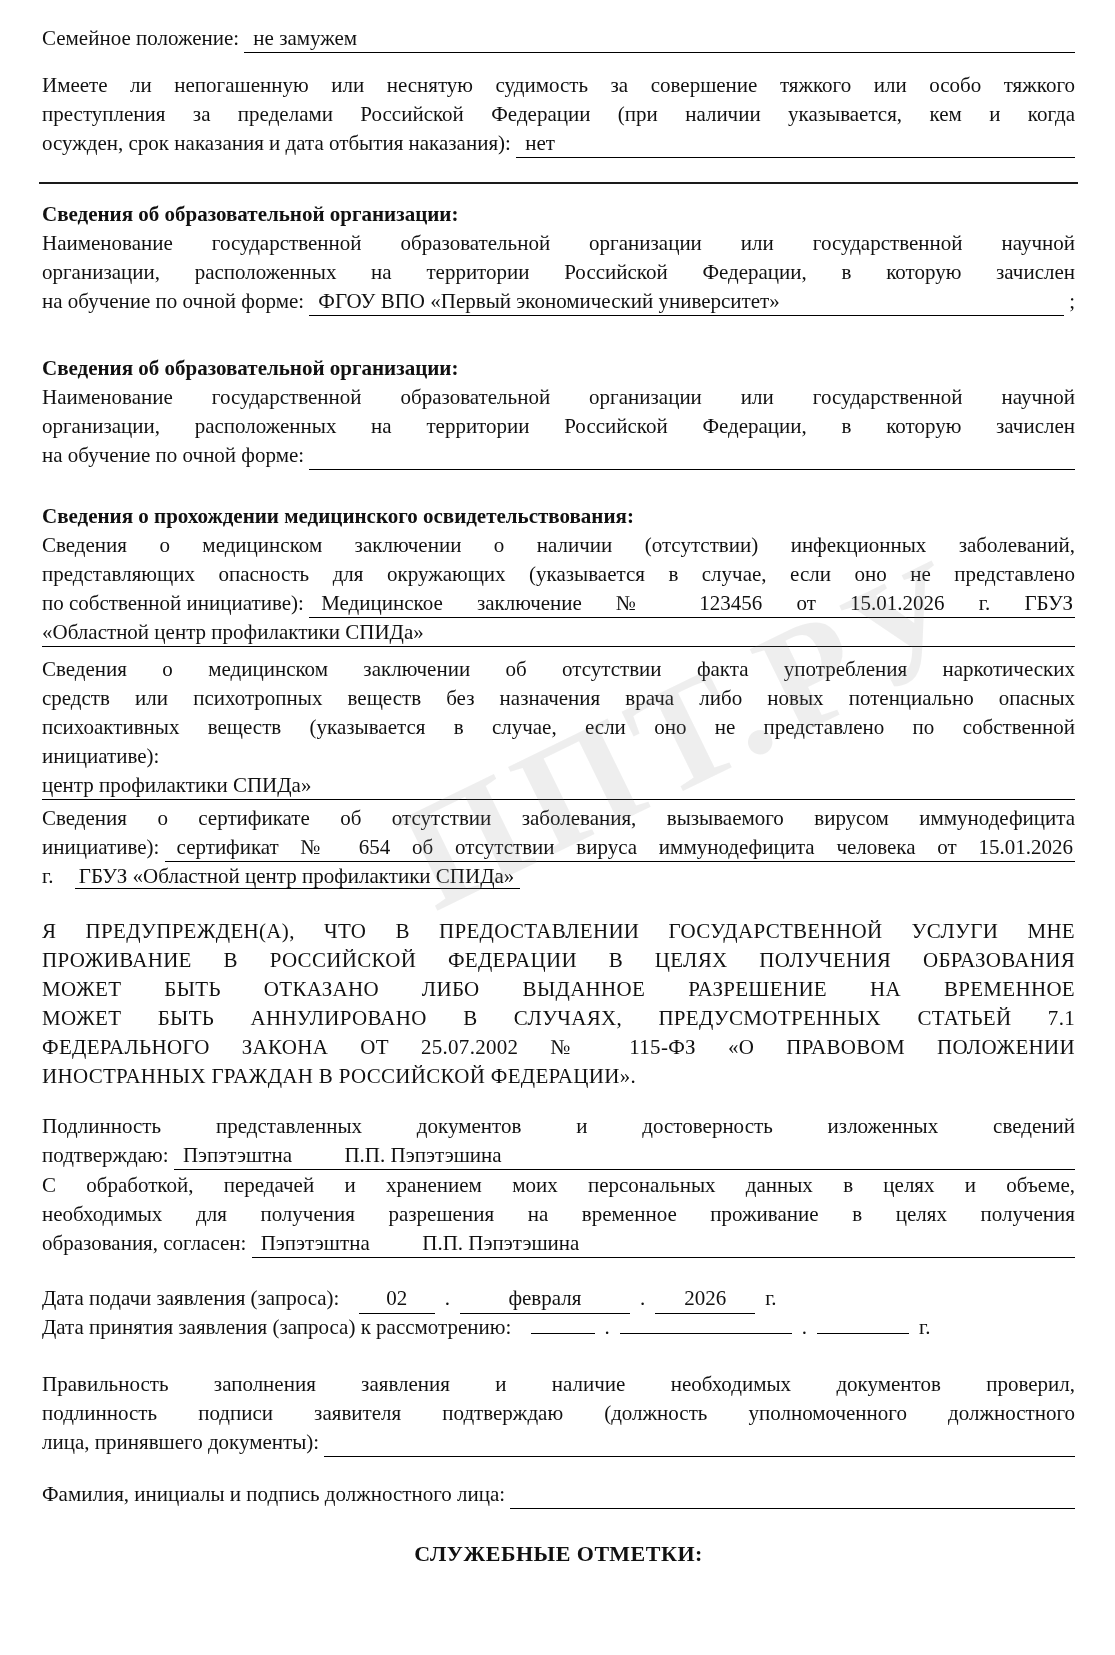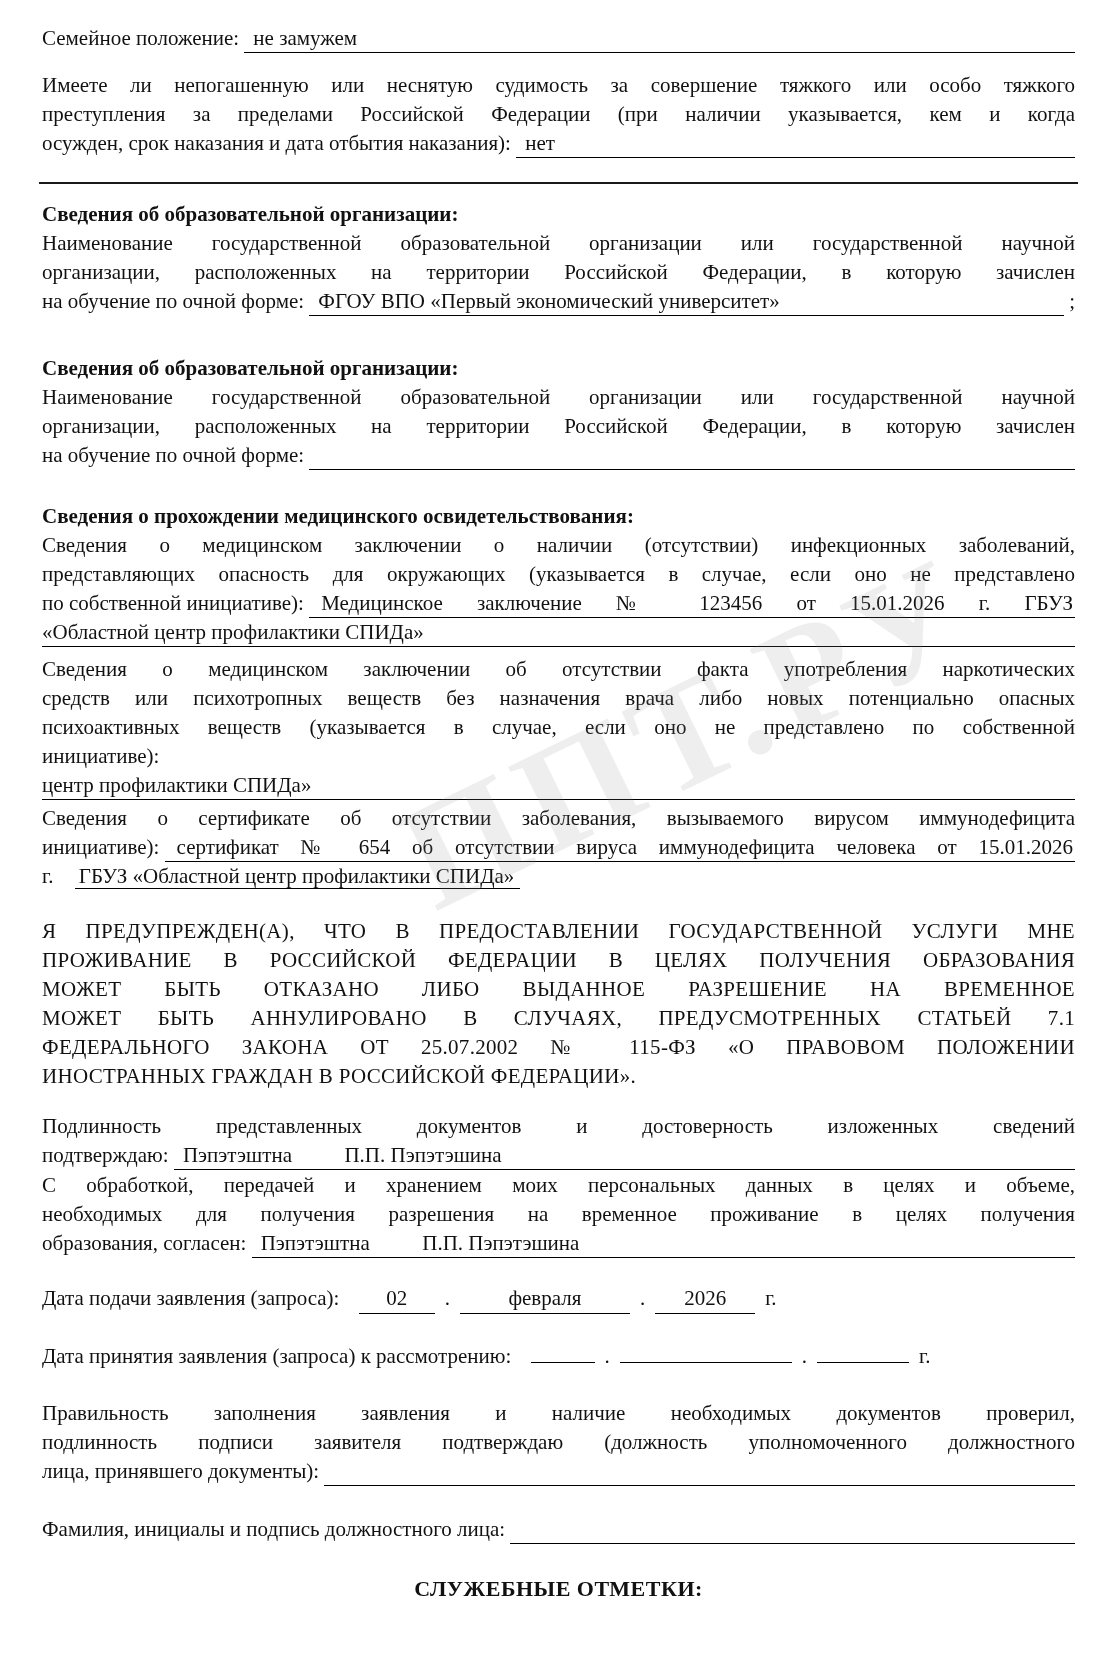--- a/index.html
+++ b/index.html
@@ -54,23 +54,23 @@
   #b-sep{ margin-top:24px; }
   #b-edu1{ margin-top:16px; }
   #b-edu2{ margin-top:38px; }
   #b-medical{ margin-top:32px; }
   #b-narco{ margin-top:8px; }
   #b-hiv{ margin-top:4px; }
   #b-warning{ margin-top:26px; }
   #b-auth{ margin-top:21px; }
   #b-consent{ margin-top:1px; }
   #b-date1{ margin-top:26px; }
-  #b-date2{ margin-top:29px; }
+  #b-date2{ }
   #b-verify{ margin-top:28px; }
-  #b-official{ margin-top:29px; }
+  #b-official{ margin-top:23px; }
   #b-service{ margin-top:30px;text-align:center; }
 </style>
 </head>
 <body>
 
 <div class="page">
 
   <div class="watermark">ППТ.РУ</div>
 
   <div class="flexline" id="b-marital">

